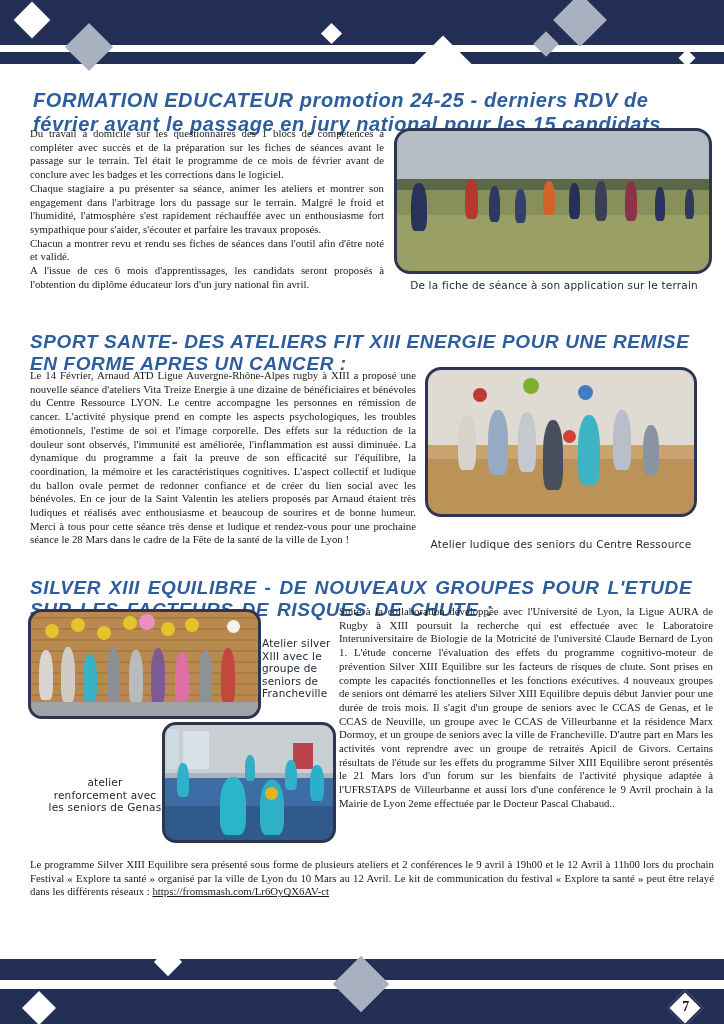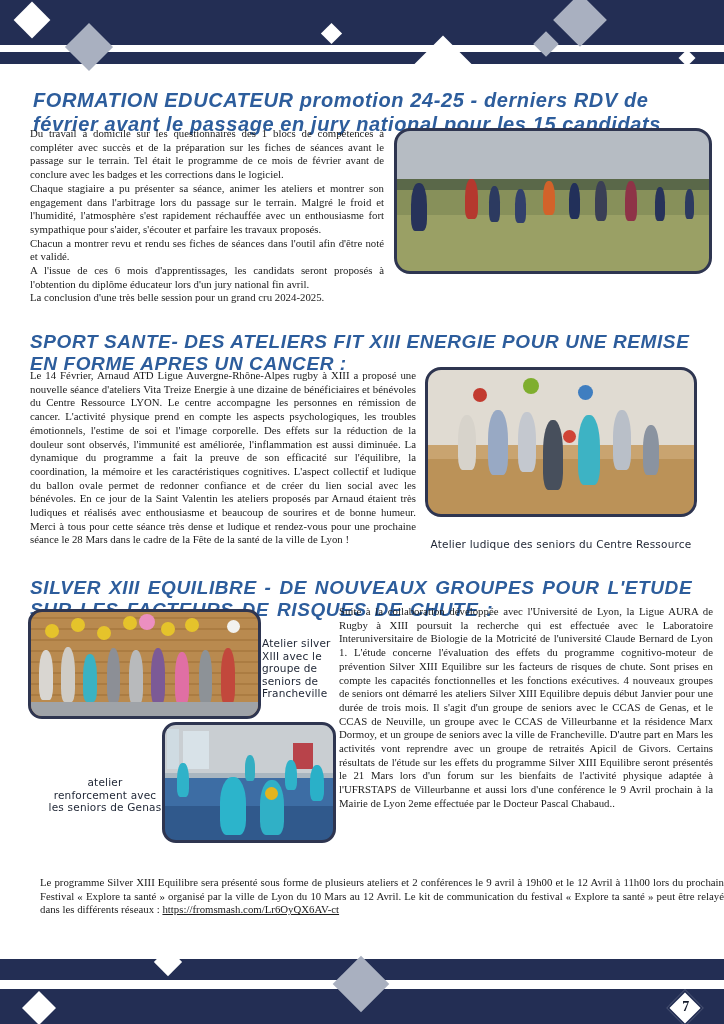--- a/index.html
+++ b/index.html
@@ -25,21 +25,21 @@
   .h-script{left:33px;top:76px;width:690px;font-size:20px;line-height:1.18;}
   .h2{left:30px;top:315px;width:694px;font-size:19px;line-height:1.16;}
   .h3{left:30px;top:561px;width:694px;font-size:19px;line-height:1.16;word-spacing:2px;}
   .h4{left:30px;top:855px;width:694px;font-size:19px;line-height:1.16;}
   
   .body-col{position:absolute;text-align:justify;font-size:10.8px;line-height:1.27;}
   .body-col p{margin:0;}
   .col-s1{left:30px;top:127px;width:354px;}
   .col-s2{left:30px;top:369px;width:386px;}
   .col-s3{left:339px;top:605px;width:374px;}
-  .col-s4{left:30px;top:876px;width:684px;margin-left:10px;}
+  .col-s4{left:30px;top:858px;width:684px;}
   a.doclink{color:#1b1b1b;text-decoration:underline;}
   
   .caption{
     position:absolute;font-family:"DejaVu Sans",sans-serif;
     font-size:10.5px;line-height:1.2;color:var(--caption,#1d2433);
     letter-spacing:.2px;white-space:pre-line;
   }
   .cap-center{text-align:center;}
   
   .photo{
@@ -92,35 +92,35 @@
   <div class="dm white" style="left:681px;top:52px;width:12px;height:12px;"></div>
 
   <h1 class="heading h-script">FORMATION EDUCATEUR promotion 24-25 - derniers RDV de
 février avant le passage en jury national pour les 15 candidats.</h1>
 
   <div class="body-col col-s1">
     <p>Du travail à domicile sur les questionnaires des 1 blocs de compétences à compléter avec succès et de la préparation sur les fiches de séances avant le passage sur le terrain. Tel était le programme de ce mois de février avant de conclure avec les badges et les corrections dans le logiciel.</p>
     <p>Chaque stagiaire a pu présenter sa séance, animer les ateliers et montrer son engagement dans l'arbitrage lors du passage sur le terrain. Malgré le froid et l'humidité, l'atmosphère s'est rapidement réchauffée avec un enthousiasme fort sympathique pour s'aider, s'écouter et parfaire les travaux proposés.</p>
     <p>Chacun a montrer revu et rendu ses fiches de séances dans l'outil afin d'être noté et validé.</p>
     <p>A l'issue de ces 6 mois d'apprentissages, les candidats seront proposés à l'obtention du diplôme éducateur lors d'un jury national fin avril.</p>
-    <p>La conclusion d'une très belle session pour un grand cru 2024-2025.</p>
   </div>
 
   <div class="photo ph1">
     <div class="fig" style="left:14px;top:52px;width:16px;height:48px;background:#27335a;"></div>
     <div class="fig" style="left:68px;top:48px;width:13px;height:40px;background:#b5382e;"></div>
     <div class="fig" style="left:92px;top:55px;width:11px;height:36px;background:#2c3a60;"></div>
     <div class="fig" style="left:118px;top:58px;width:11px;height:34px;background:#32406b;"></div>
     <div class="fig" style="left:146px;top:50px;width:12px;height:34px;background:#d2622a;"></div>
     <div class="fig" style="left:172px;top:52px;width:11px;height:36px;background:#22305a;"></div>
     <div class="fig" style="left:198px;top:50px;width:12px;height:40px;background:#3a3f55;"></div>
     <div class="fig" style="left:228px;top:50px;width:12px;height:40px;background:#8e3347;"></div>
     <div class="fig" style="left:258px;top:56px;width:10px;height:34px;background:#27335a;"></div>
     <div class="fig" style="left:288px;top:58px;width:9px;height:30px;background:#2c3a60;"></div>
   </div>
+  <div class="caption cap-center" style="left:396px;top:279px;width:316px;">De la fiche de séance à son application sur le terrain</div>
 
   <h2 class="heading h2">SPORT SANTE- DES ATELIERS FIT XIII ENERGIE POUR UNE REMISE
 EN FORME APRES UN CANCER :</h2>
 
   <div class="body-col col-s2">
     <p>Le 14 Février, Arnaud ATD Ligue Auvergne-Rhône-Alpes rugby à XIII a proposé une nouvelle séance d'ateliers Vita Treize Energie à une dizaine de bénéficiaires et bénévoles du Centre Ressource LYON. Le centre accompagne les personnes en rémission de cancer. L'activité physique prend en compte les aspects psychologiques, les troubles émotionnels, l'estime de soi et l'image corporelle. Des effets sur la réduction de la douleur sont observés, l'immunité est améliorée, l'inflammation est aussi diminuée. La dynamique du programme a fait la preuve de son efficacité sur l'équilibre, la coordination, la mémoire et les caractéristiques cognitives. L'aspect collectif et ludique du ballon ovale permet de redonner confiance et de créer du lien social avec les bénévoles. En ce jour de la Saint Valentin les ateliers proposés par Arnaud étaient très ludiques et réalisés avec enthousiasme et beaucoup de sourires et de bonne humeur. Merci à tous pour cette séance très dense et ludique et rendez-vous pour une prochaine séance le 28 Mars dans le cadre de la Fête de la santé de la ville de Lyon !</p>
   </div>
 
   <div class="photo ph2">
     <div class="ball" style="left:45px;top:18px;width:14px;height:14px;background:#c23a2f;"></div>

